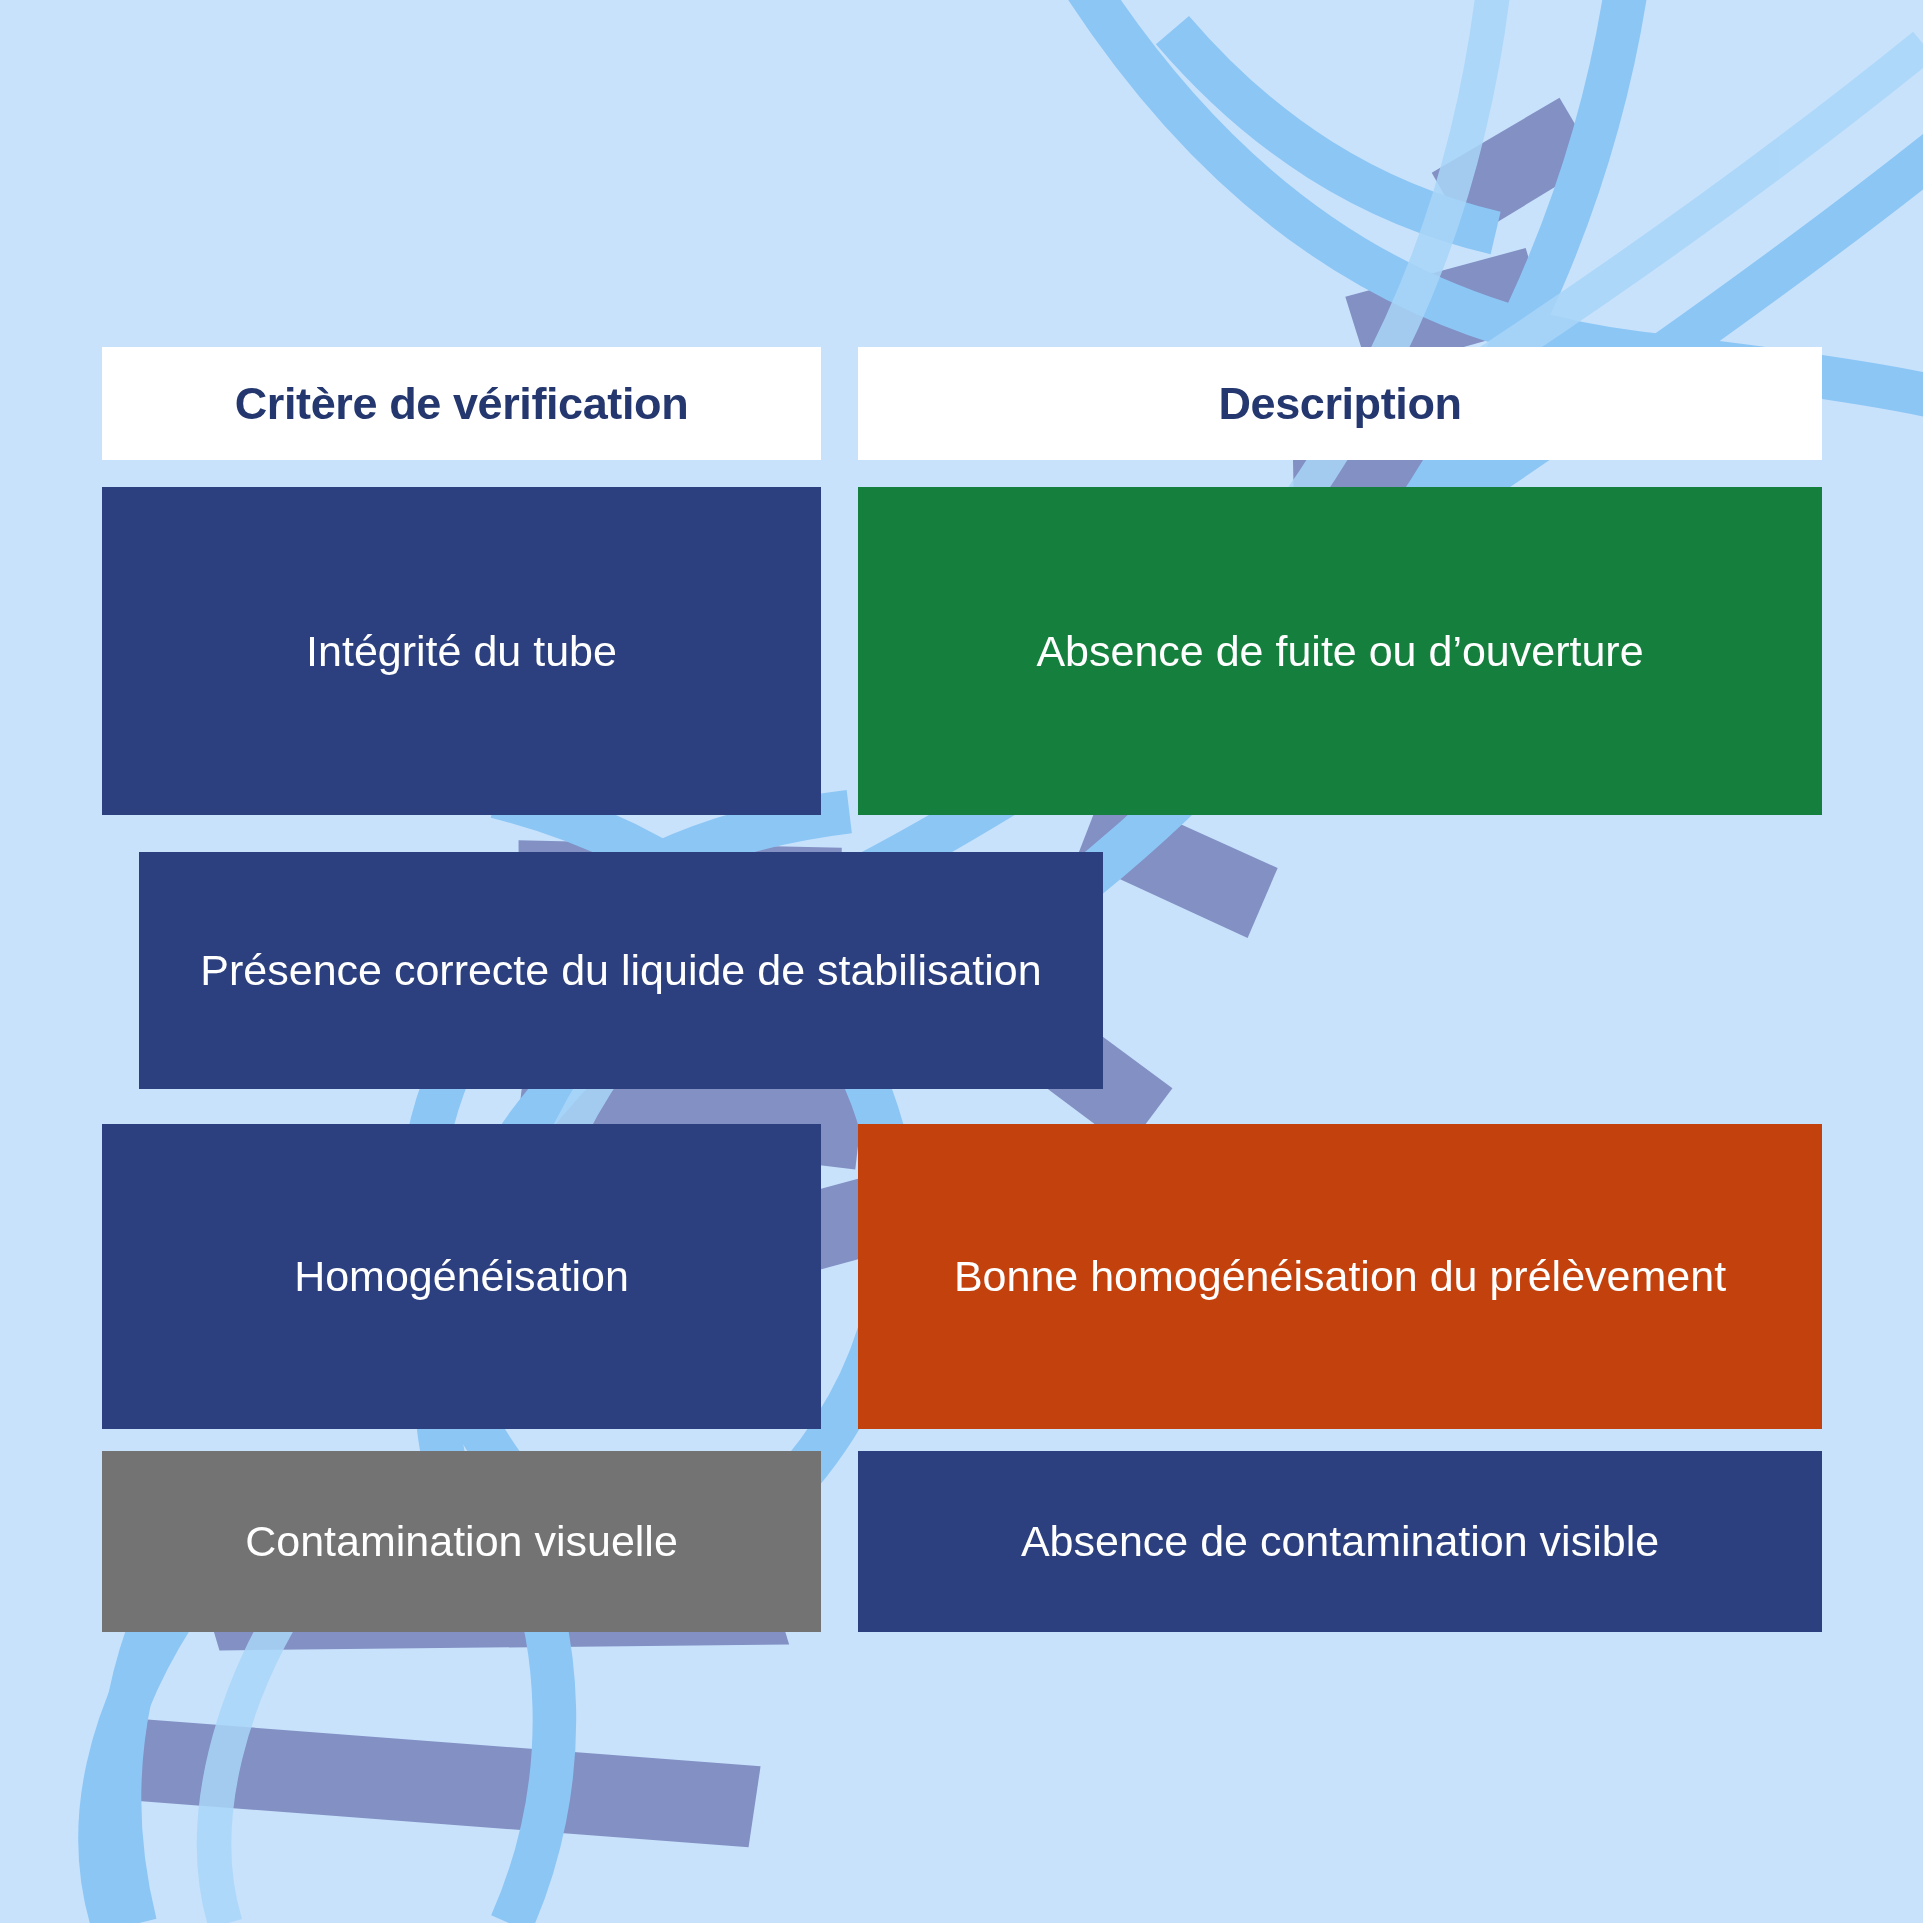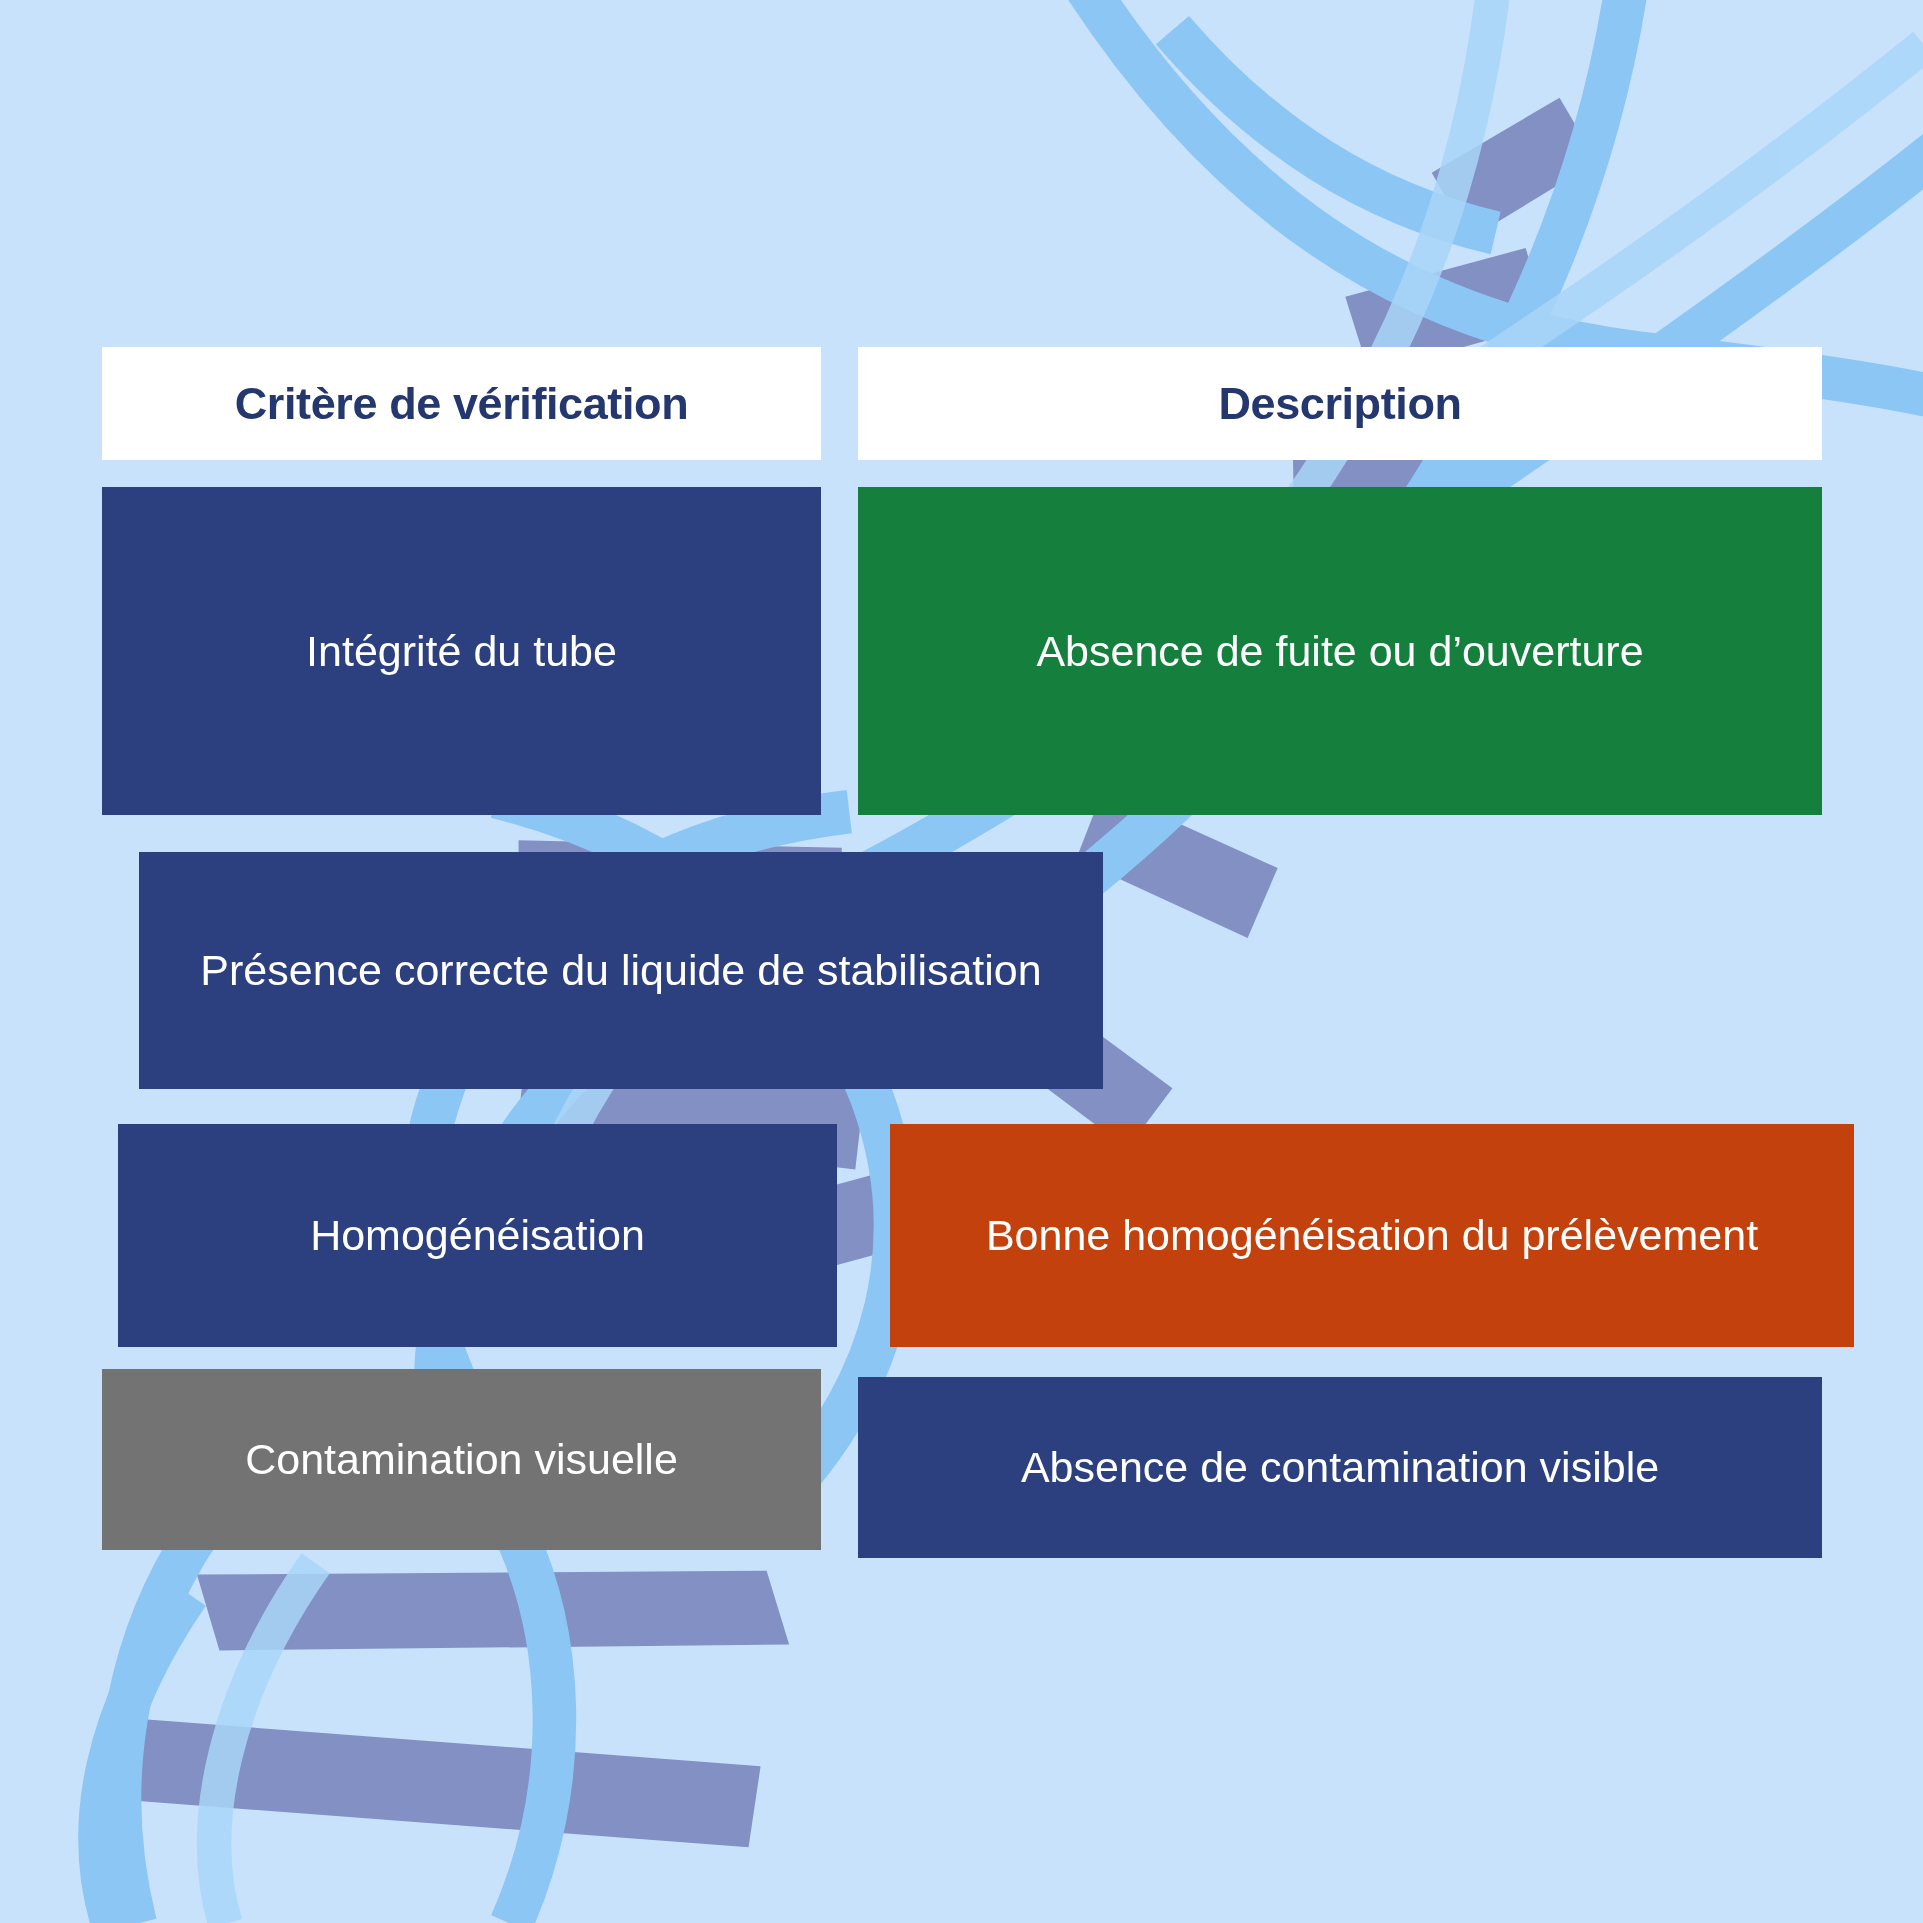--- a/index.html
+++ b/index.html
@@ -51,21 +51,21 @@
   .body-cell{
     background:#2c3f7e;
     color:#ffffff;
     font-weight:300;
     font-size:43px;
     line-height:1.18;
     padding:15px 30px;
   }
   .r1 .body-cell{height:328px;}
   .r2 .body-cell{height:237px;}
-  .r3 .body-cell{height:223px;margin-left:16px;}
+  .r3 .body-cell{height:305px;}
   .r4 .body-cell{height:181px;}
 
   .gap-r1{height:37px;}
   .gap-r2{height:35px;}
   .gap-r3{height:22px;}
 </style>
 </head>
 <body style="background: rgb(200, 226, 252);">
 
 <div id="canvas">
@@ -157,18 +157,18 @@
       <div class="cell col-left body-cell" style="background: rgb(44, 63, 126); color: rgb(255, 255, 255);">Homogénéisation</div>
       <div class="col-gap"></div>
       <div class="cell col-right body-cell" style="background: #c2410c; color: rgb(255, 255, 255);">Bonne homogénéisation du prélèvement</div>
     </div>
 
     <div class="gap-r3"></div>
 
     <div class="row r4">
       <div class="cell col-left body-cell" style="background: #737373; color: rgb(255, 255, 255);">Contamination visuelle</div>
       <div class="col-gap"></div>
-      <div class="cell col-right body-cell" style="background: rgb(44, 63, 126); color: rgb(255, 255, 255); margin-top: 8px;">Absence de contamination visible</div>
+      <div class="cell col-right body-cell" style="background: rgb(44, 63, 126); color: rgb(255, 255, 255);">Absence de contamination visible</div>
     </div>
 
   </div>
 </div>
 
 
 </body></html>

